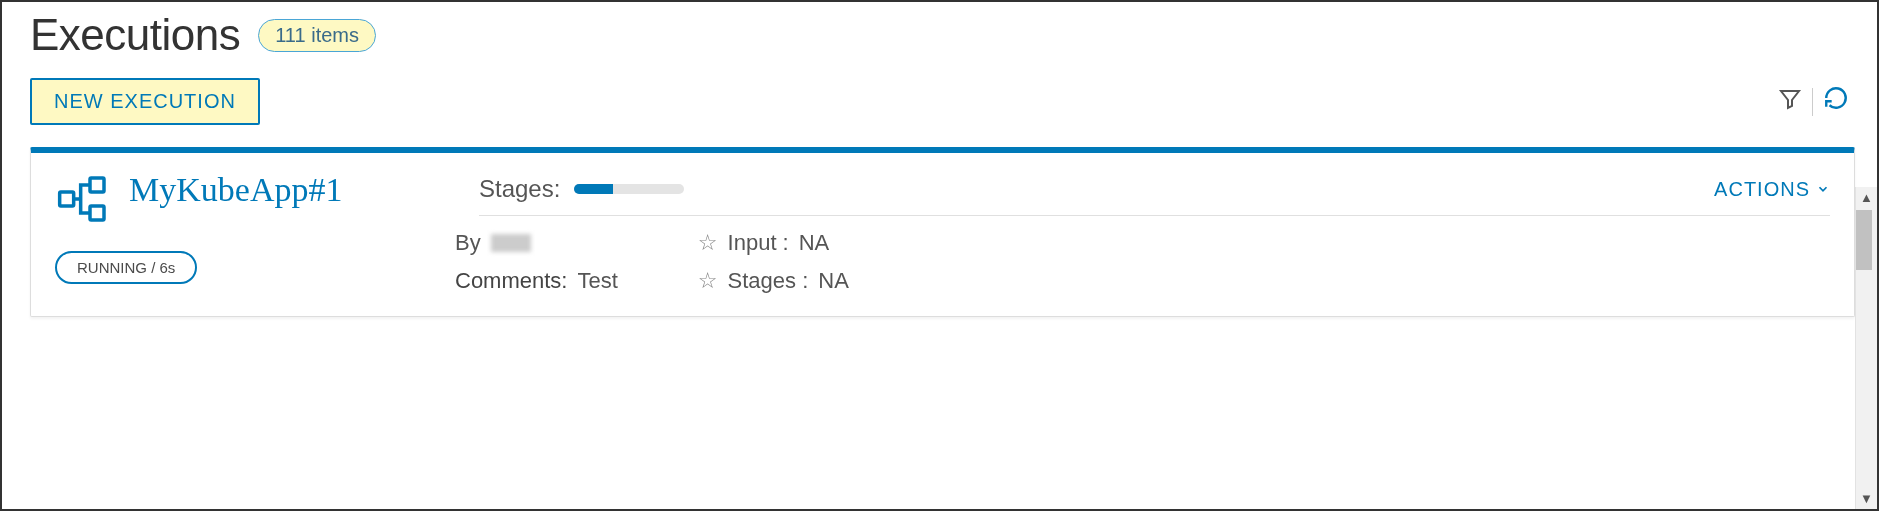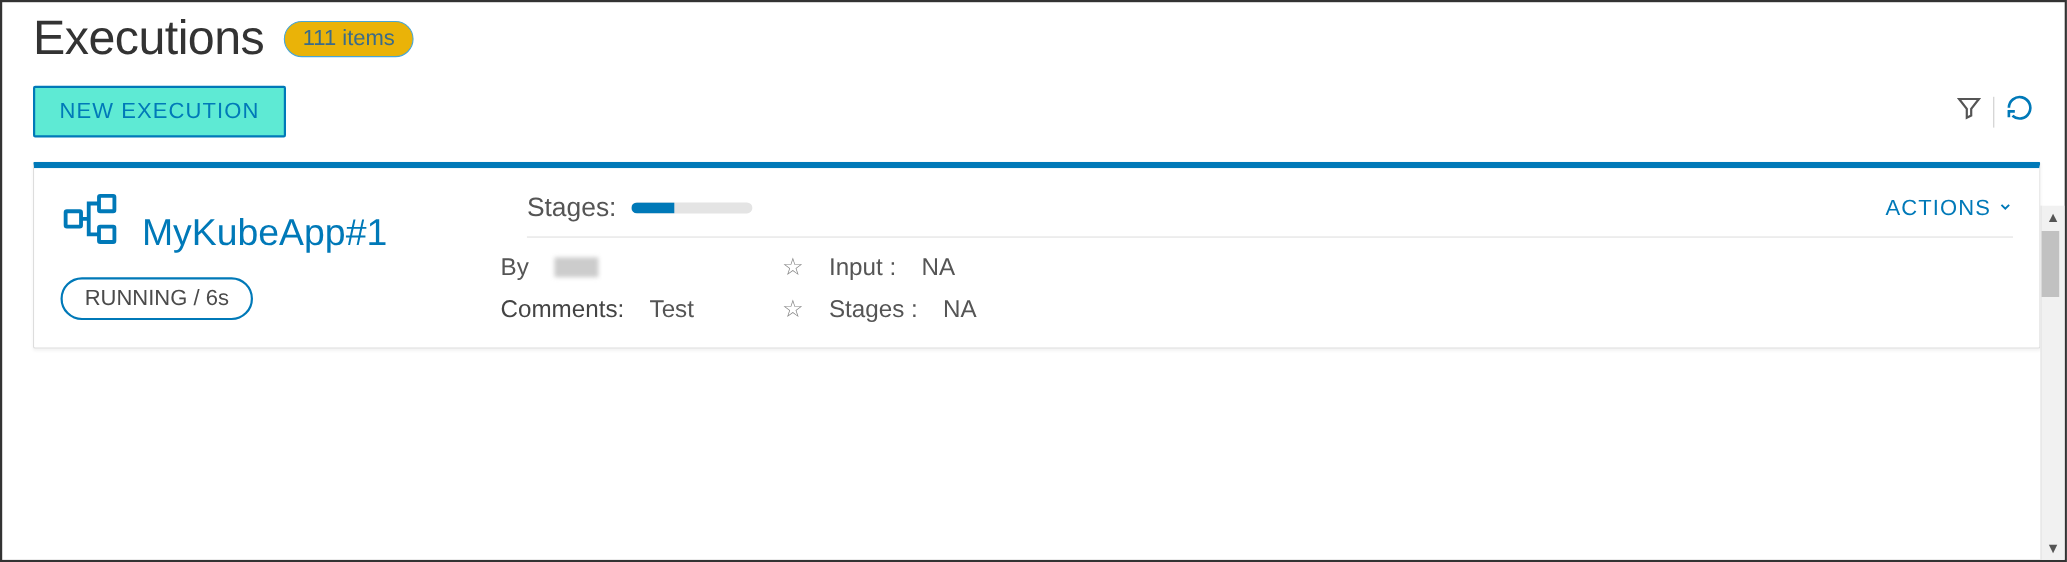--- a/index.html
+++ b/index.html
@@ -23,36 +23,36 @@
       padding: 8px 28px 10px 28px;
       gap: 18px;
     }
     .page-title {
       font-size: 44px;
       font-weight: 400;
       color: #333;
       letter-spacing: -0.5px;
     }
     .count-badge {
-      background: #eab308;
+      background: #fef9c3;
       border: 1px solid #4aa6d6;
       border-radius: 20px;
       padding: 4px 16px;
       font-size: 20px;
       color: #3a6b8a;
     }
     .toolbar-row {
       display: flex;
       align-items: center;
       justify-content: space-between;
       padding: 8px 28px 18px 28px;
     }
     .new-exec-btn {
       border: 2px solid #0079b8;
-      background: #5eead4;
+      background: #fef9c3;
       color: #0079b8;
       font-size: 20px;
       font-weight: 500;
       letter-spacing: 1px;
       padding: 10px 22px;
       cursor: pointer;
       border-radius: 2px;
     }
     .toolbar-icons {
       display: flex;
@@ -84,37 +84,38 @@
       box-shadow: 0 2px 3px rgba(0,0,0,0.05);
     }
     .card-left {
       display: flex;
       flex-direction: column;
       gap: 20px;
       min-width: 360px;
     }
     .name-row {
       display: flex;
-      align-items: flex-end;
+      align-items: flex-start;
       gap: 18px;
+      font-family: Liberation Serif, serif;
     }
     .pipeline-icon-svg {
       width: 56px;
       height: 56px;
     }
     .exec-name {
       font-size: 34px;
       color: #0079b8;
       font-weight: 400;
     }
     .status-pill {
       border: 2px solid #0079b8;
       border-radius: 24px;
       padding: 6px 20px;
-      font-size: 20px;
+      font-size: 15px;
       color: #4b4b4b;
       width: fit-content;
     }
     .card-right {
       flex: 1;
       display: flex;
       flex-direction: column;
       gap: 14px;
       padding-top: 4px;
     }
@@ -164,21 +165,21 @@
     .meta-col {
       display: flex;
       flex-direction: column;
       gap: 12px;
       font-size: 22px;
       color: #555;
     }
     .meta-col .line {
       display: flex;
       align-items: center;
-      gap: 23px;
+      gap: 10px;
     }
     .star-icon {
       color: #888;
       font-size: 22px;
     }
     .label-dark {
       font-weight: 400;
       color: #444;
     }
     .redacted {

